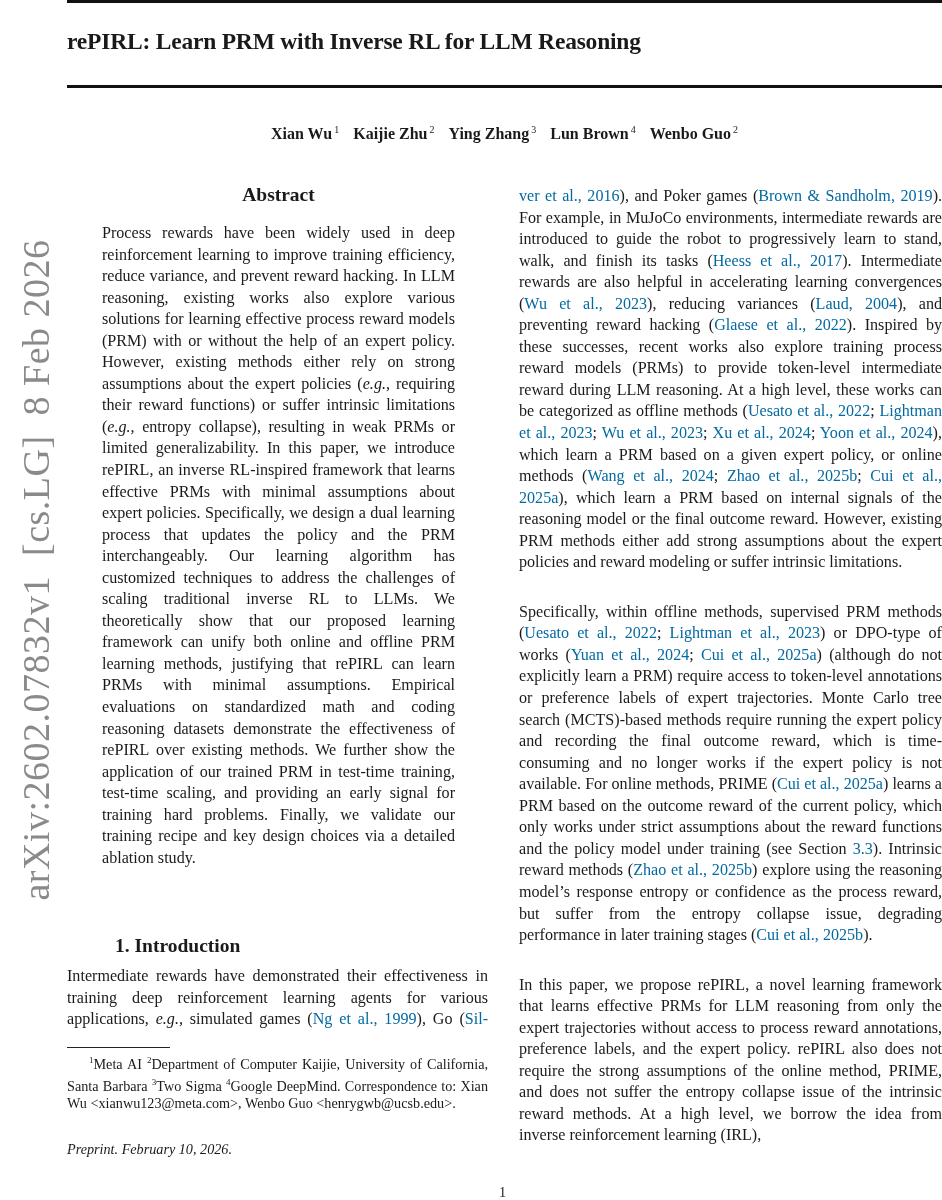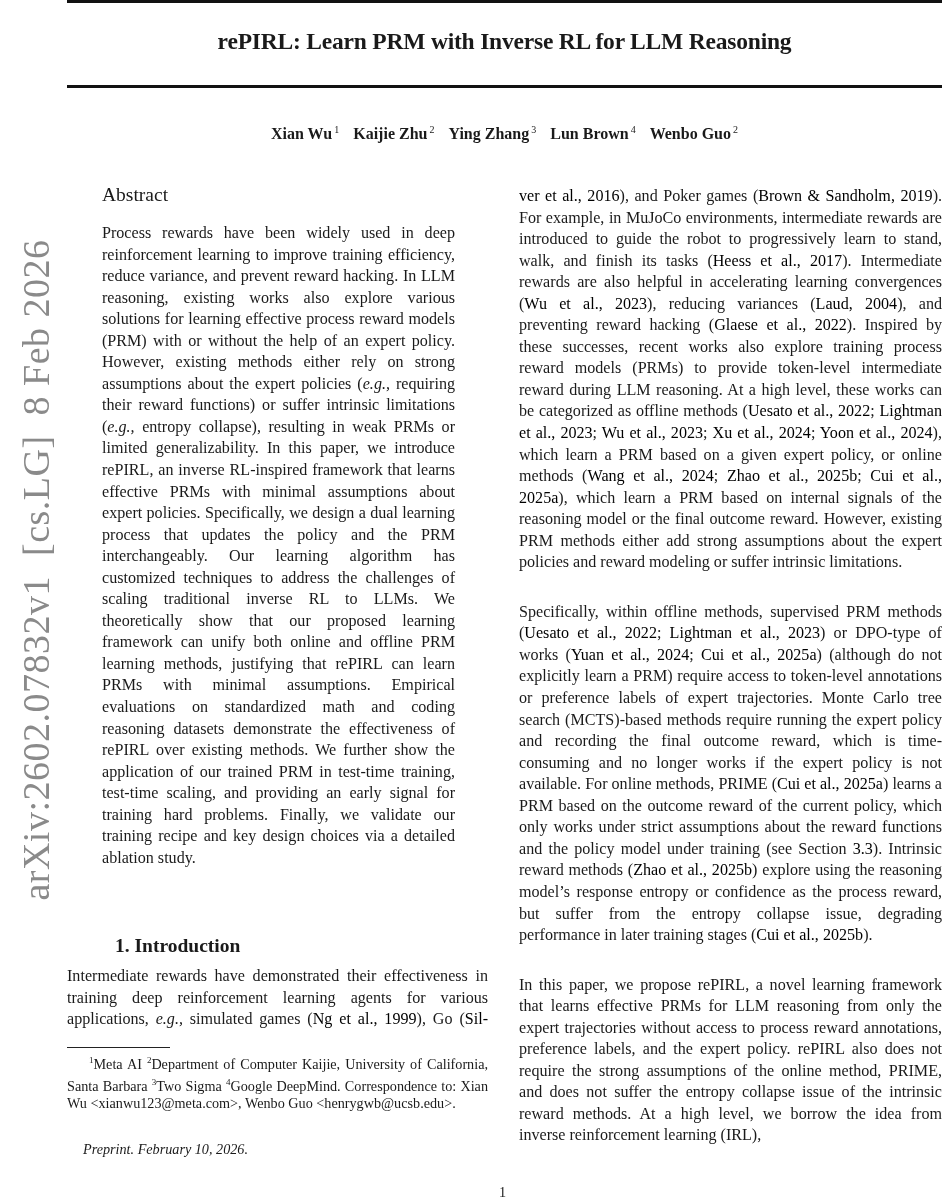--- a/index.html
+++ b/index.html
@@ -4,57 +4,57 @@
 <style>
   html, body { margin: 0; padding: 0; background: #ffffff; }
   body {
     width: 942px; height: 1200px; position: relative; overflow: hidden;
     font-family: "Liberation Serif", "DejaVu Serif", serif; color: #1a1a1a;
   }
   .rule { position: absolute; left: 67px; right: 0; height: 2px; background: #111; }
   #rule-top { top: 0px; height: 3px; }
   #rule-mid { top: 85px; height: 3px; }
   .title {
-    position: absolute; top: 28px; left: 67px; right: 0; text-align: center;
+    position: absolute; top: 28px; left: 67px; right: 0; text-align: left;
     font-weight: bold; font-size: 23.5px; letter-spacing: -0.2px;
   }
   .authors {
     position: absolute; top: 124px; left: 67px; right: 0; text-align: center;
     font-weight: bold; font-size: 16px;
   }
   .authors .author { margin: 0 5px; }
   .authors sup { font-weight: normal; font-size: 10px; margin-left: 2px; }
   .arxiv-stamp {
     position: absolute; left: 36px; top: 570px;
     transform: translate(-50%, -50%) rotate(-90deg);
     white-space: nowrap; font-size: 38px; color: #8a8a8a; letter-spacing: 0.5px;
   }
   .col { position: absolute; font-size: 16.1px; line-height: 21.55px; text-align: justify; }
   #col-left-abstract { left: 102px; width: 353px; top: 222px; }
   #col-left-intro { left: 67px; width: 421px; top: 965px; }
   #col-right { left: 519px; width: 423px; top: 185px; }
   .abs-heading {
-    position: absolute; top: 184px; left: 102px; width: 353px; 
-    font-weight: normal; font-size: 19.5px;
+    position: absolute; top: 184px; left: 102px; width: 353px; text-align: center;
+    font-weight: bold; font-size: 19.5px;
   }
   .sec-heading {
     position: absolute; top: 935px; left: 67px; font-weight: bold; font-size: 19.5px; margin-left: 48px;
   }
   p { margin: 0; }
   .para-gap { margin-top: 28px; }
-  .cite { color: #000000; }
+  .cite { color: #0369a1; }
   em { }
   .fn-rule { position: absolute; left: 67px; top: 1047px; width: 103px; height: 1px; background: #222; }
   .footnote {
     position: absolute; left: 67px; width: 421px; top: 1051px;
     font-size: 14.2px; line-height: 18px; text-align: justify;
   }
   .footnote sup { font-size: 9px; }
   .preprint {
-    position: absolute; left: 67px; top: 1141px; font-style: italic; font-size: 14.2px; margin-left: 16px;
+    position: absolute; left: 67px; top: 1141px; font-style: italic; font-size: 14.2px;
   }
   .page-number {
     position: absolute; top: 1184px; left: 0; width: 1005px; text-align: center; font-size: 14.2px;
   }
   .justify-last { text-align-last: justify; }
 </style>
 </head>
 <body>
 
 <div class="rule" id="rule-top"></div>

